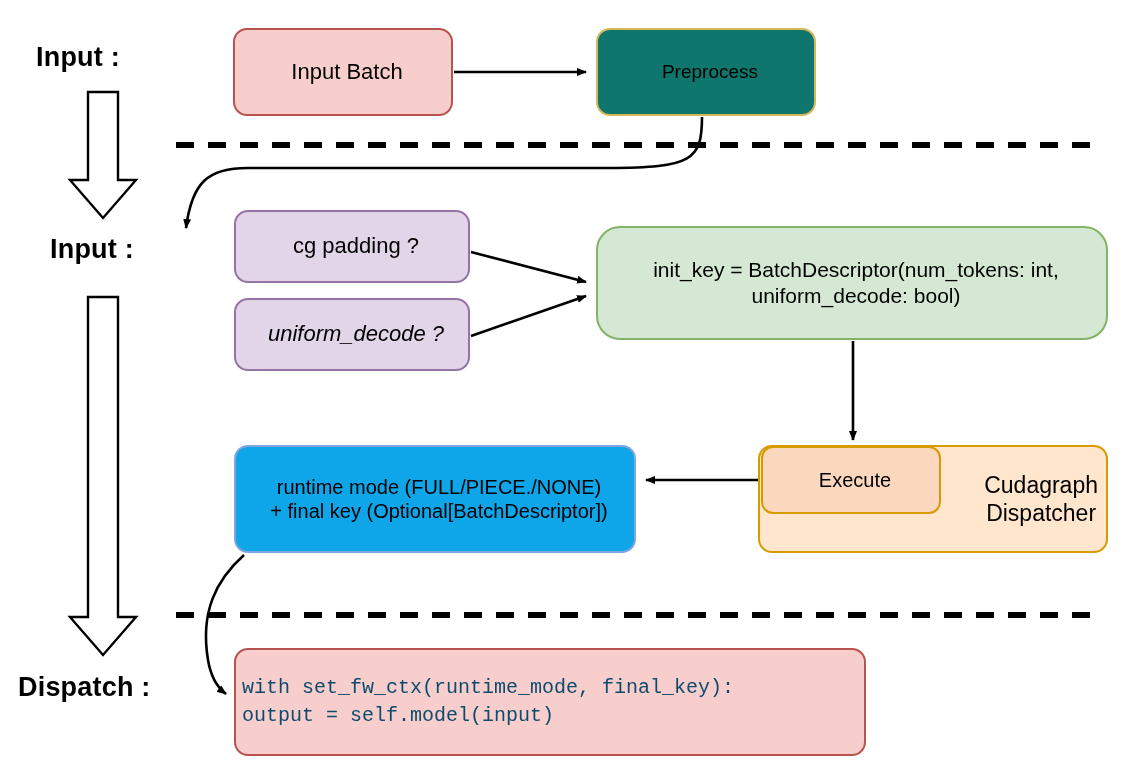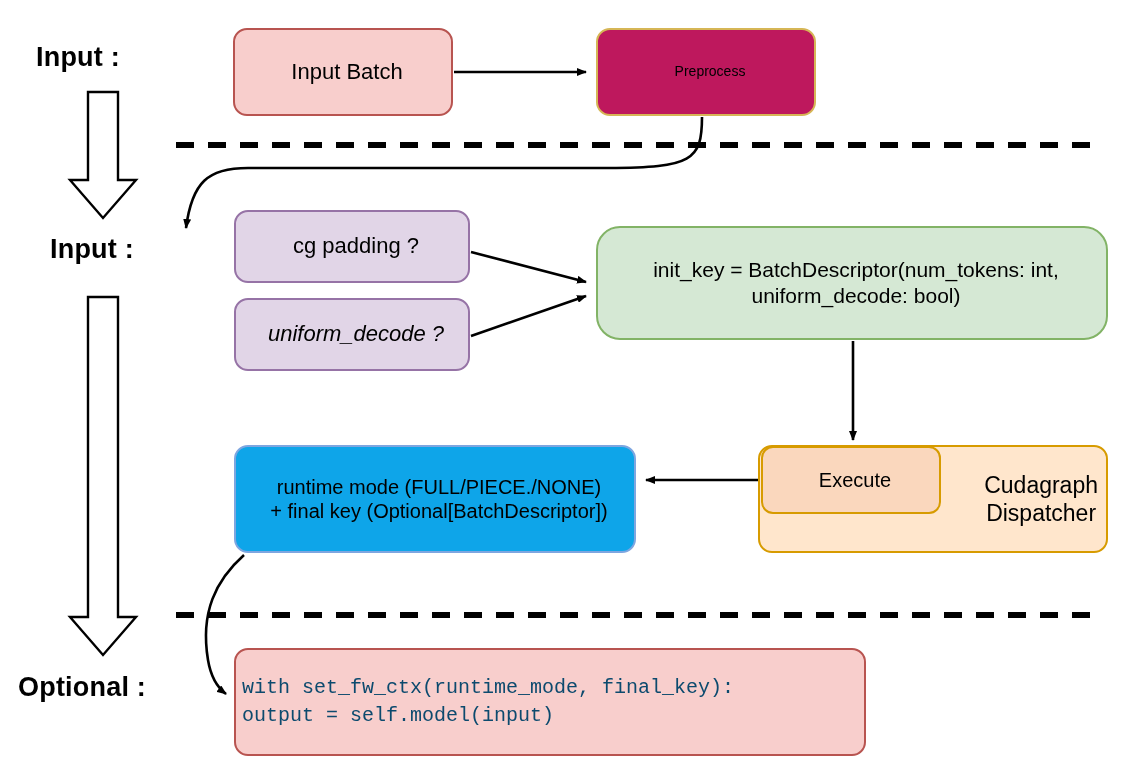--- a/index.html
+++ b/index.html
@@ -41,22 +41,22 @@
   .node-text{white-space:pre-line;display:block;padding:0 8px;}
 
   
   #node-input-batch{
     left:225px;top:28px;width:220px;height:88px;
     background:#f8cecc;border-color:#b85450;
     font-size:22px;
   }
   #node-preprocess{
     left:588px;top:28px;width:220px;height:88px;
-    background:#be185d;border-color:#d6b656;
-    font-size:14px;
+    background:#0f766e;border-color:#d6b656;
+    font-size:19px;
   }
   #node-cg-padding{
     left:226px;top:210px;width:236px;height:73px;
     background:#e1d5e7;border-color:#9673a6;
     font-size:22px;
   }
   #node-uniform-decode{
     left:226px;top:298px;width:236px;height:73px;
     background:#e1d5e7;border-color:#9673a6;
     font-size:22px;
@@ -137,21 +137,21 @@
 
     <line x1="845" y1="341" x2="845" y2="440" stroke="#000000" stroke-width="2.6" marker-end="url(#arrowhead)"></line>
 
     <line x1="752" y1="480" x2="638" y2="480" stroke="#000000" stroke-width="2.6" marker-end="url(#arrowhead)"></line>
 
     <path d="M 236,555 C 208,580 192,612 200,660 C 203,678 210,688 218,694" fill="none" stroke="#000000" stroke-width="2.6" marker-end="url(#arrowhead)"></path>
   </svg>
 
   <div class="stage-label" id="label-input">Input :</div>
   <div class="stage-label" id="label-plan">Input :</div>
-  <div class="stage-label" id="label-execute">Optional :</div>
+  <div class="stage-label" id="label-execute">Dispatch :</div>
 
   <div class="node" id="node-input-batch">
     <span class="node-text">Input Batch</span>
   </div>
 
   <div class="node" id="node-preprocess">
     <span class="node-text">Preprocess</span>
   </div>
 
   <div class="node" id="node-cg-padding">

